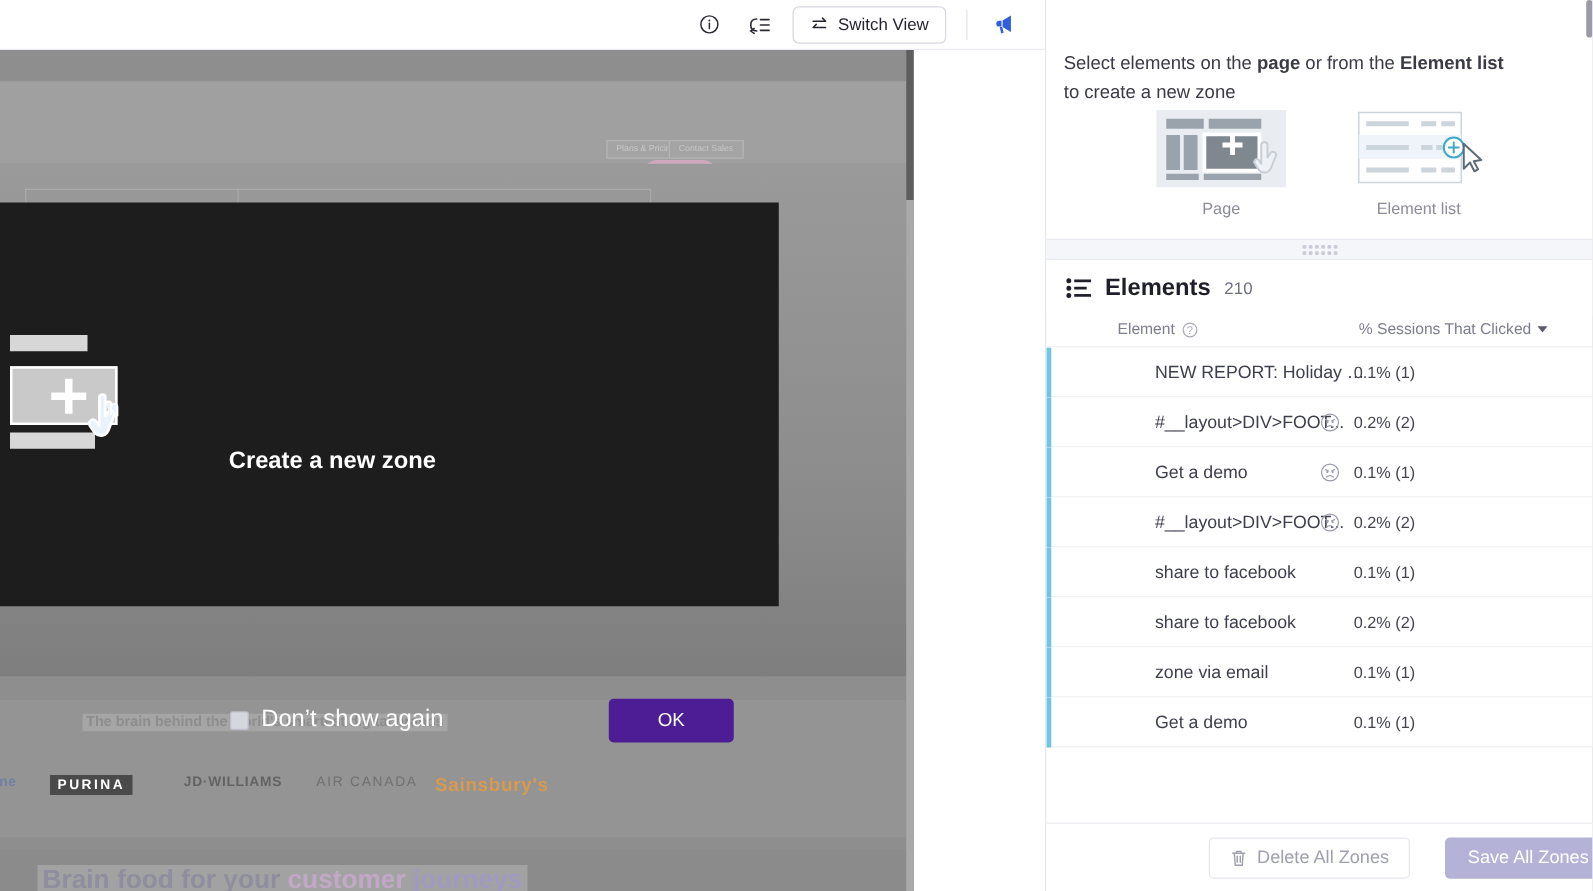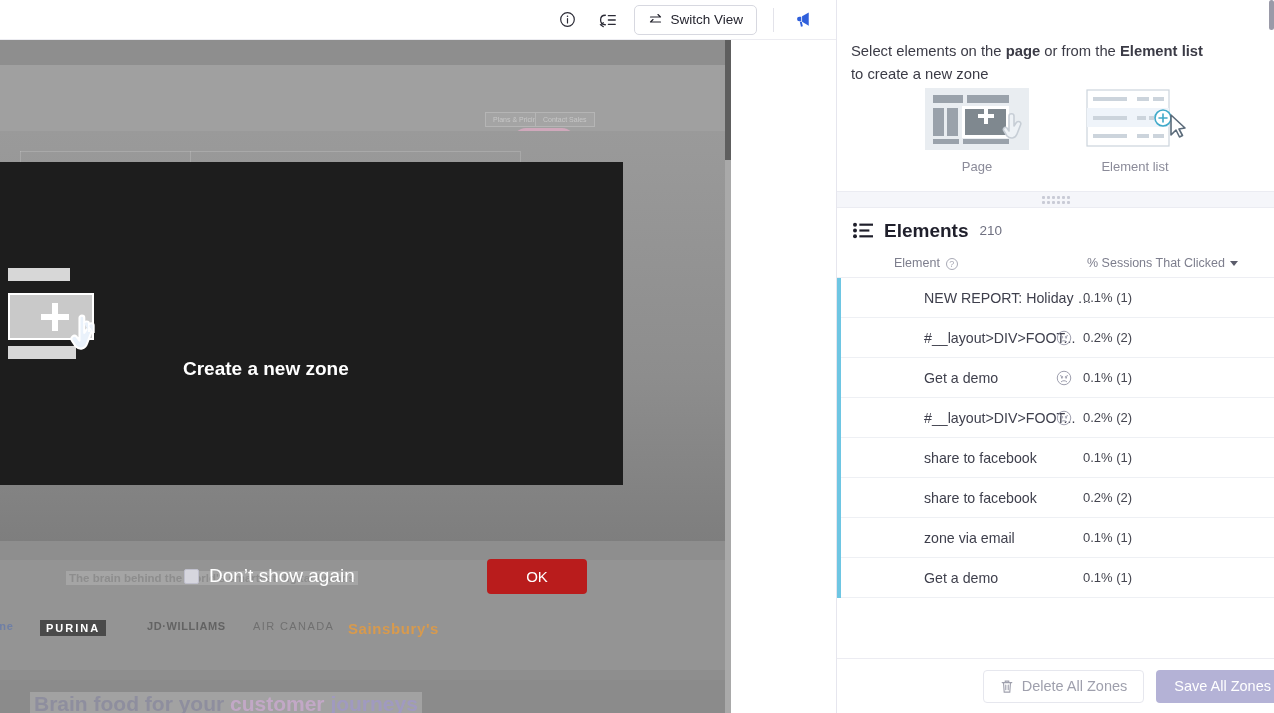--- a/index.html
+++ b/index.html
@@ -288,21 +288,21 @@
   }
   .rage-icon { position: absolute; left: 219px; width: 16px; height: 16px; }
   .row .rval {
     position: absolute; left: 246px;
     font-size: 13px; color: #44454f;
   }
 
   #bottom-bar {
     position: absolute; left: 0; bottom: 0; width: 438px; height: 55px;
     background: #ffffff; border-top: 1px solid #ececf2;
-    display: flex; align-items: center; justify-content: flex-end; gap: 12px;
+    display: flex; align-items: center; justify-content: flex-end; gap: 28px;
     padding-right: 0px;
   }
   #delete-zones {
     height: 33px; display: flex; align-items: center; gap: 8px;
     padding: 0 16px; border: 1px solid #e6e7ee; border-radius: 4px;
     background: #fff; color: #9fa0ad; font-size: 14.5px;
     font-family: "Liberation Sans", sans-serif; cursor: pointer;
   }
   #save-zones {
     height: 33px; display: flex; align-items: center;
@@ -402,21 +402,21 @@
     </div>
 
     <div id="modal">
       <div id="modal-title">Create a new zone</div>
 
       <div id="dontshow-row">
         <div id="dontshow-box"></div>
         <div id="dontshow-label">Don’t show again</div>
       </div>
 
-      <button id="ok-btn" style="background: #b91c1c;">OK</button>
+      <button id="ok-btn" style="background: #4c1d95;">OK</button>
     </div>
 
     <div id="plus-card">
       <div class="bar-top"></div>
       <div class="frame"></div>
       <div class="plus-h"></div>
       <div class="plus-v"></div>
       <div class="bar-bot"></div>
       <svg class="hand" viewBox="0 0 40 44">
         <path d="M10 6 C10 3 15 3 15 6 L15 22 L17 19 C19 15 24 17 22.5 21 L18 33 C16 39 10 40 6 36 L2 30 C0 27 4 23 7 26 L10 30 Z" fill="#eaf2fb" stroke="#ffffff" stroke-width="2.2" stroke-linejoin="round"></path>

